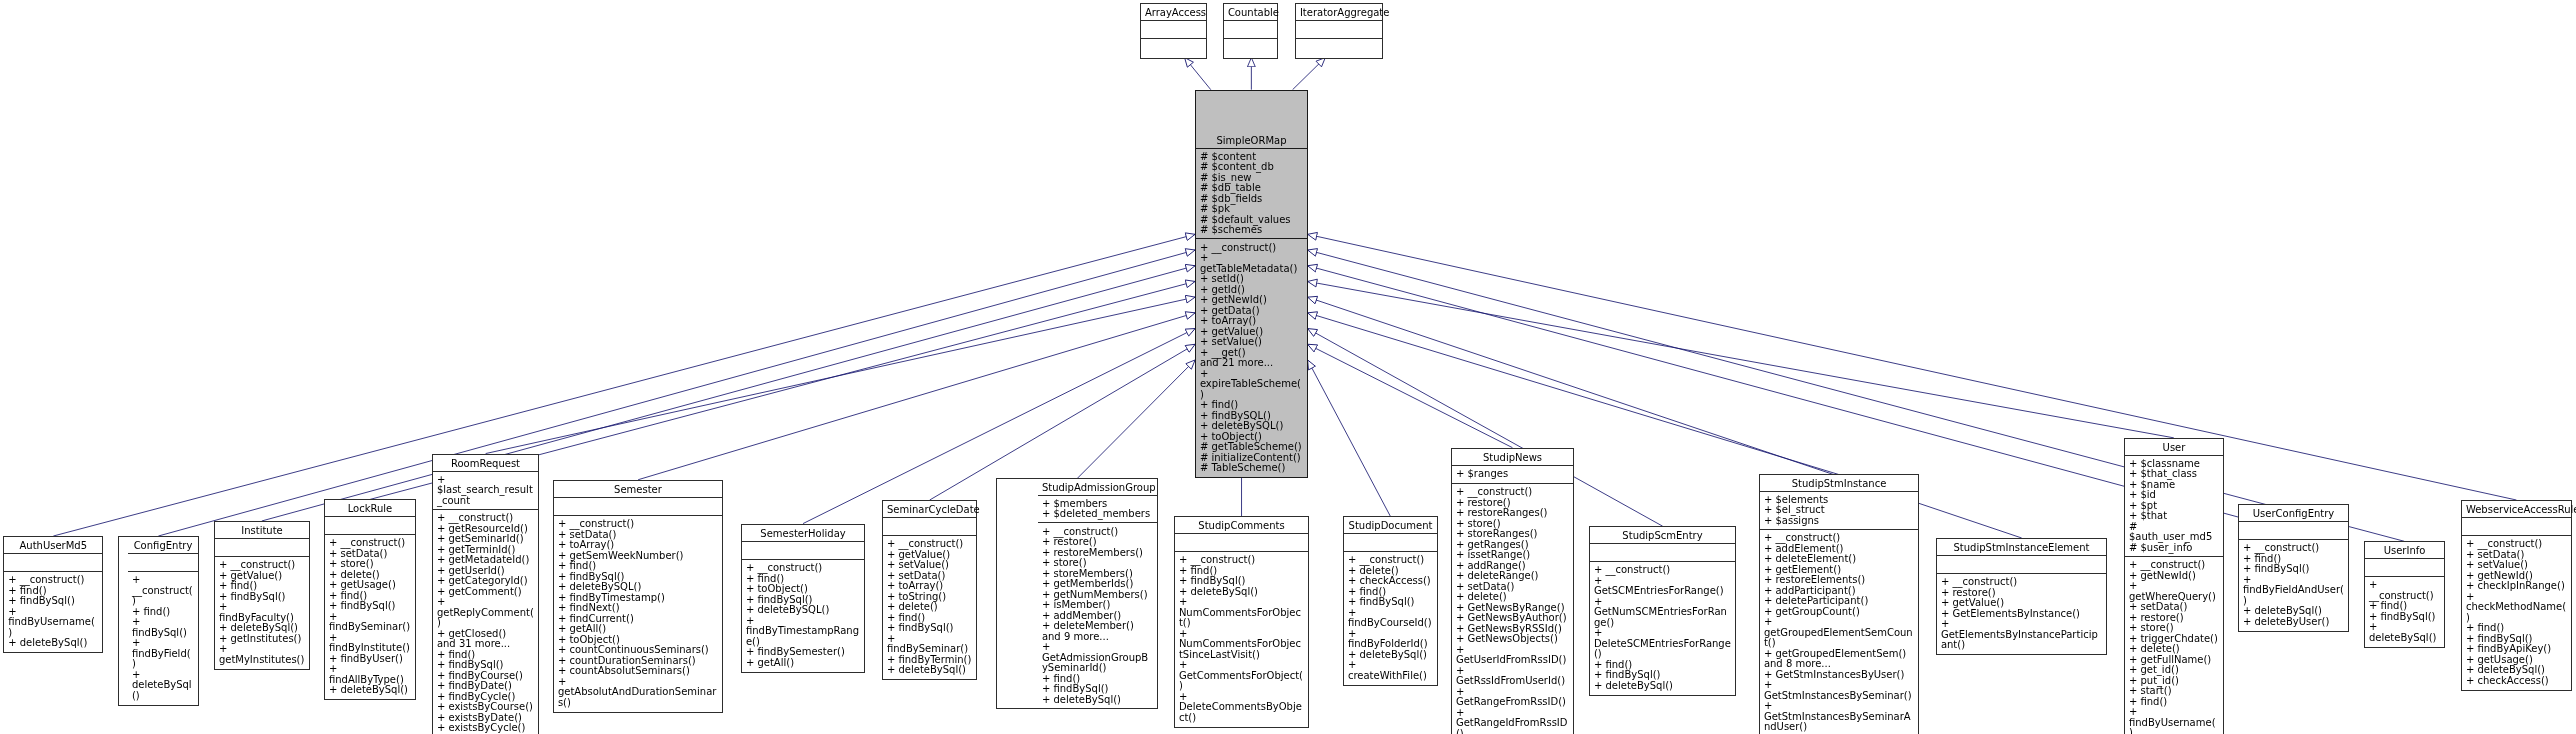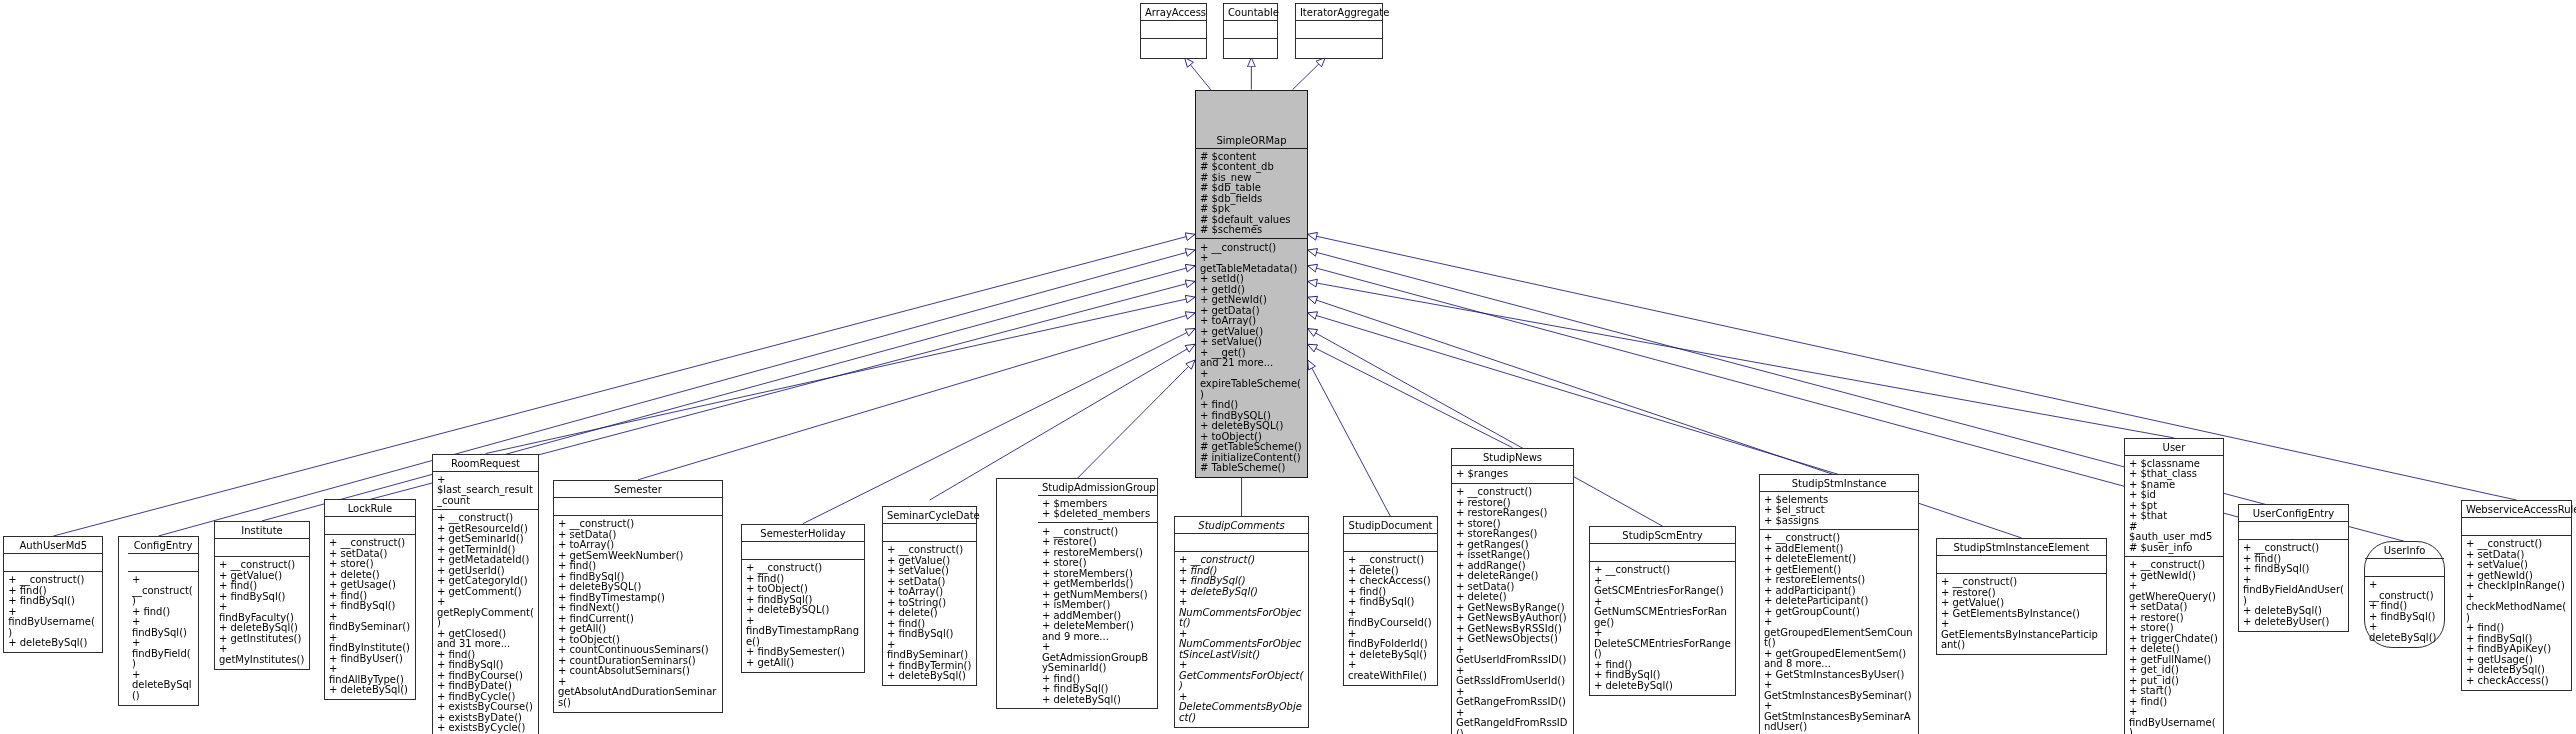--- a/index.html
+++ b/index.html
@@ -209,21 +209,21 @@
         <div class="member">+ __construct()</div>
         <div class="member">+ find()</div>
         <div class="member">+ toObject()</div>
         <div class="member">+ findBySql()</div>
         <div class="member">+ deleteBySQL()</div>
         <div class="member">+ findByTimestampRange()</div>
         <div class="member">+ findBySemester()</div>
         <div class="member">+ getAll()</div>
       </div>
     </div>
-    <div class="uml-box" style="left: 882px; top: 500px; width: 95px; margin-top: 6px;">
+    <div class="uml-box" style="left: 882px; top: 500px; width: 95px;">
       <div class="uml-title">SeminarCycleDate</div>
       <div class="uml-attrs"></div>
       <div class="uml-methods">
         <div class="member">+ __construct()</div>
         <div class="member">+ getValue()</div>
         <div class="member">+ setValue()</div>
         <div class="member">+ setData()</div>
         <div class="member">+ toArray()</div>
         <div class="member">+ toString()</div>
         <div class="member">+ delete()</div>
@@ -251,21 +251,21 @@
         <div class="member">+ isMember()</div>
         <div class="member">+ addMember()</div>
         <div class="member">+ deleteMember()</div>
         <div class="member">and 9 more...</div>
         <div class="member">+ GetAdmissionGroupBySeminarId()</div>
         <div class="member">+ find()</div>
         <div class="member">+ findBySql()</div>
         <div class="member">+ deleteBySql()</div>
       </div>
     </div>
-    <div class="uml-box" style="left: 1174px; top: 516px; width: 135px; font-style: italic;">
+    <div class="uml-box" style="left: 1174px; top: 516px; width: 135px;">
       <div class="uml-title">StudipComments</div>
       <div class="uml-attrs"></div>
       <div class="uml-methods">
         <div class="member">+ __construct()</div>
         <div class="member">+ find()</div>
         <div class="member">+ findBySql()</div>
         <div class="member">+ deleteBySql()</div>
         <div class="member">+ NumCommentsForObject()</div>
         <div class="member">+ NumCommentsForObjectSinceLastVisit()</div>
         <div class="member">+ GetCommentsForObject()</div>
@@ -402,21 +402,21 @@
       <div class="uml-attrs"></div>
       <div class="uml-methods">
         <div class="member">+ __construct()</div>
         <div class="member">+ find()</div>
         <div class="member">+ findBySql()</div>
         <div class="member">+ findByFieldAndUser()</div>
         <div class="member">+ deleteBySql()</div>
         <div class="member">+ deleteByUser()</div>
       </div>
     </div>
-    <div class="uml-box" style="left: 2364px; top: 541px; width: 81px; border-radius: 28px;">
+    <div class="uml-box" style="left: 2364px; top: 541px; width: 81px;">
       <div class="uml-title">UserInfo</div>
       <div class="uml-attrs"></div>
       <div class="uml-methods">
         <div class="member">+ __construct()</div>
         <div class="member">+ find()</div>
         <div class="member">+ findBySql()</div>
         <div class="member">+ deleteBySql()</div>
       </div>
     </div>
     <div class="uml-box" style="left: 2461px; top: 500px; width: 111px;">

